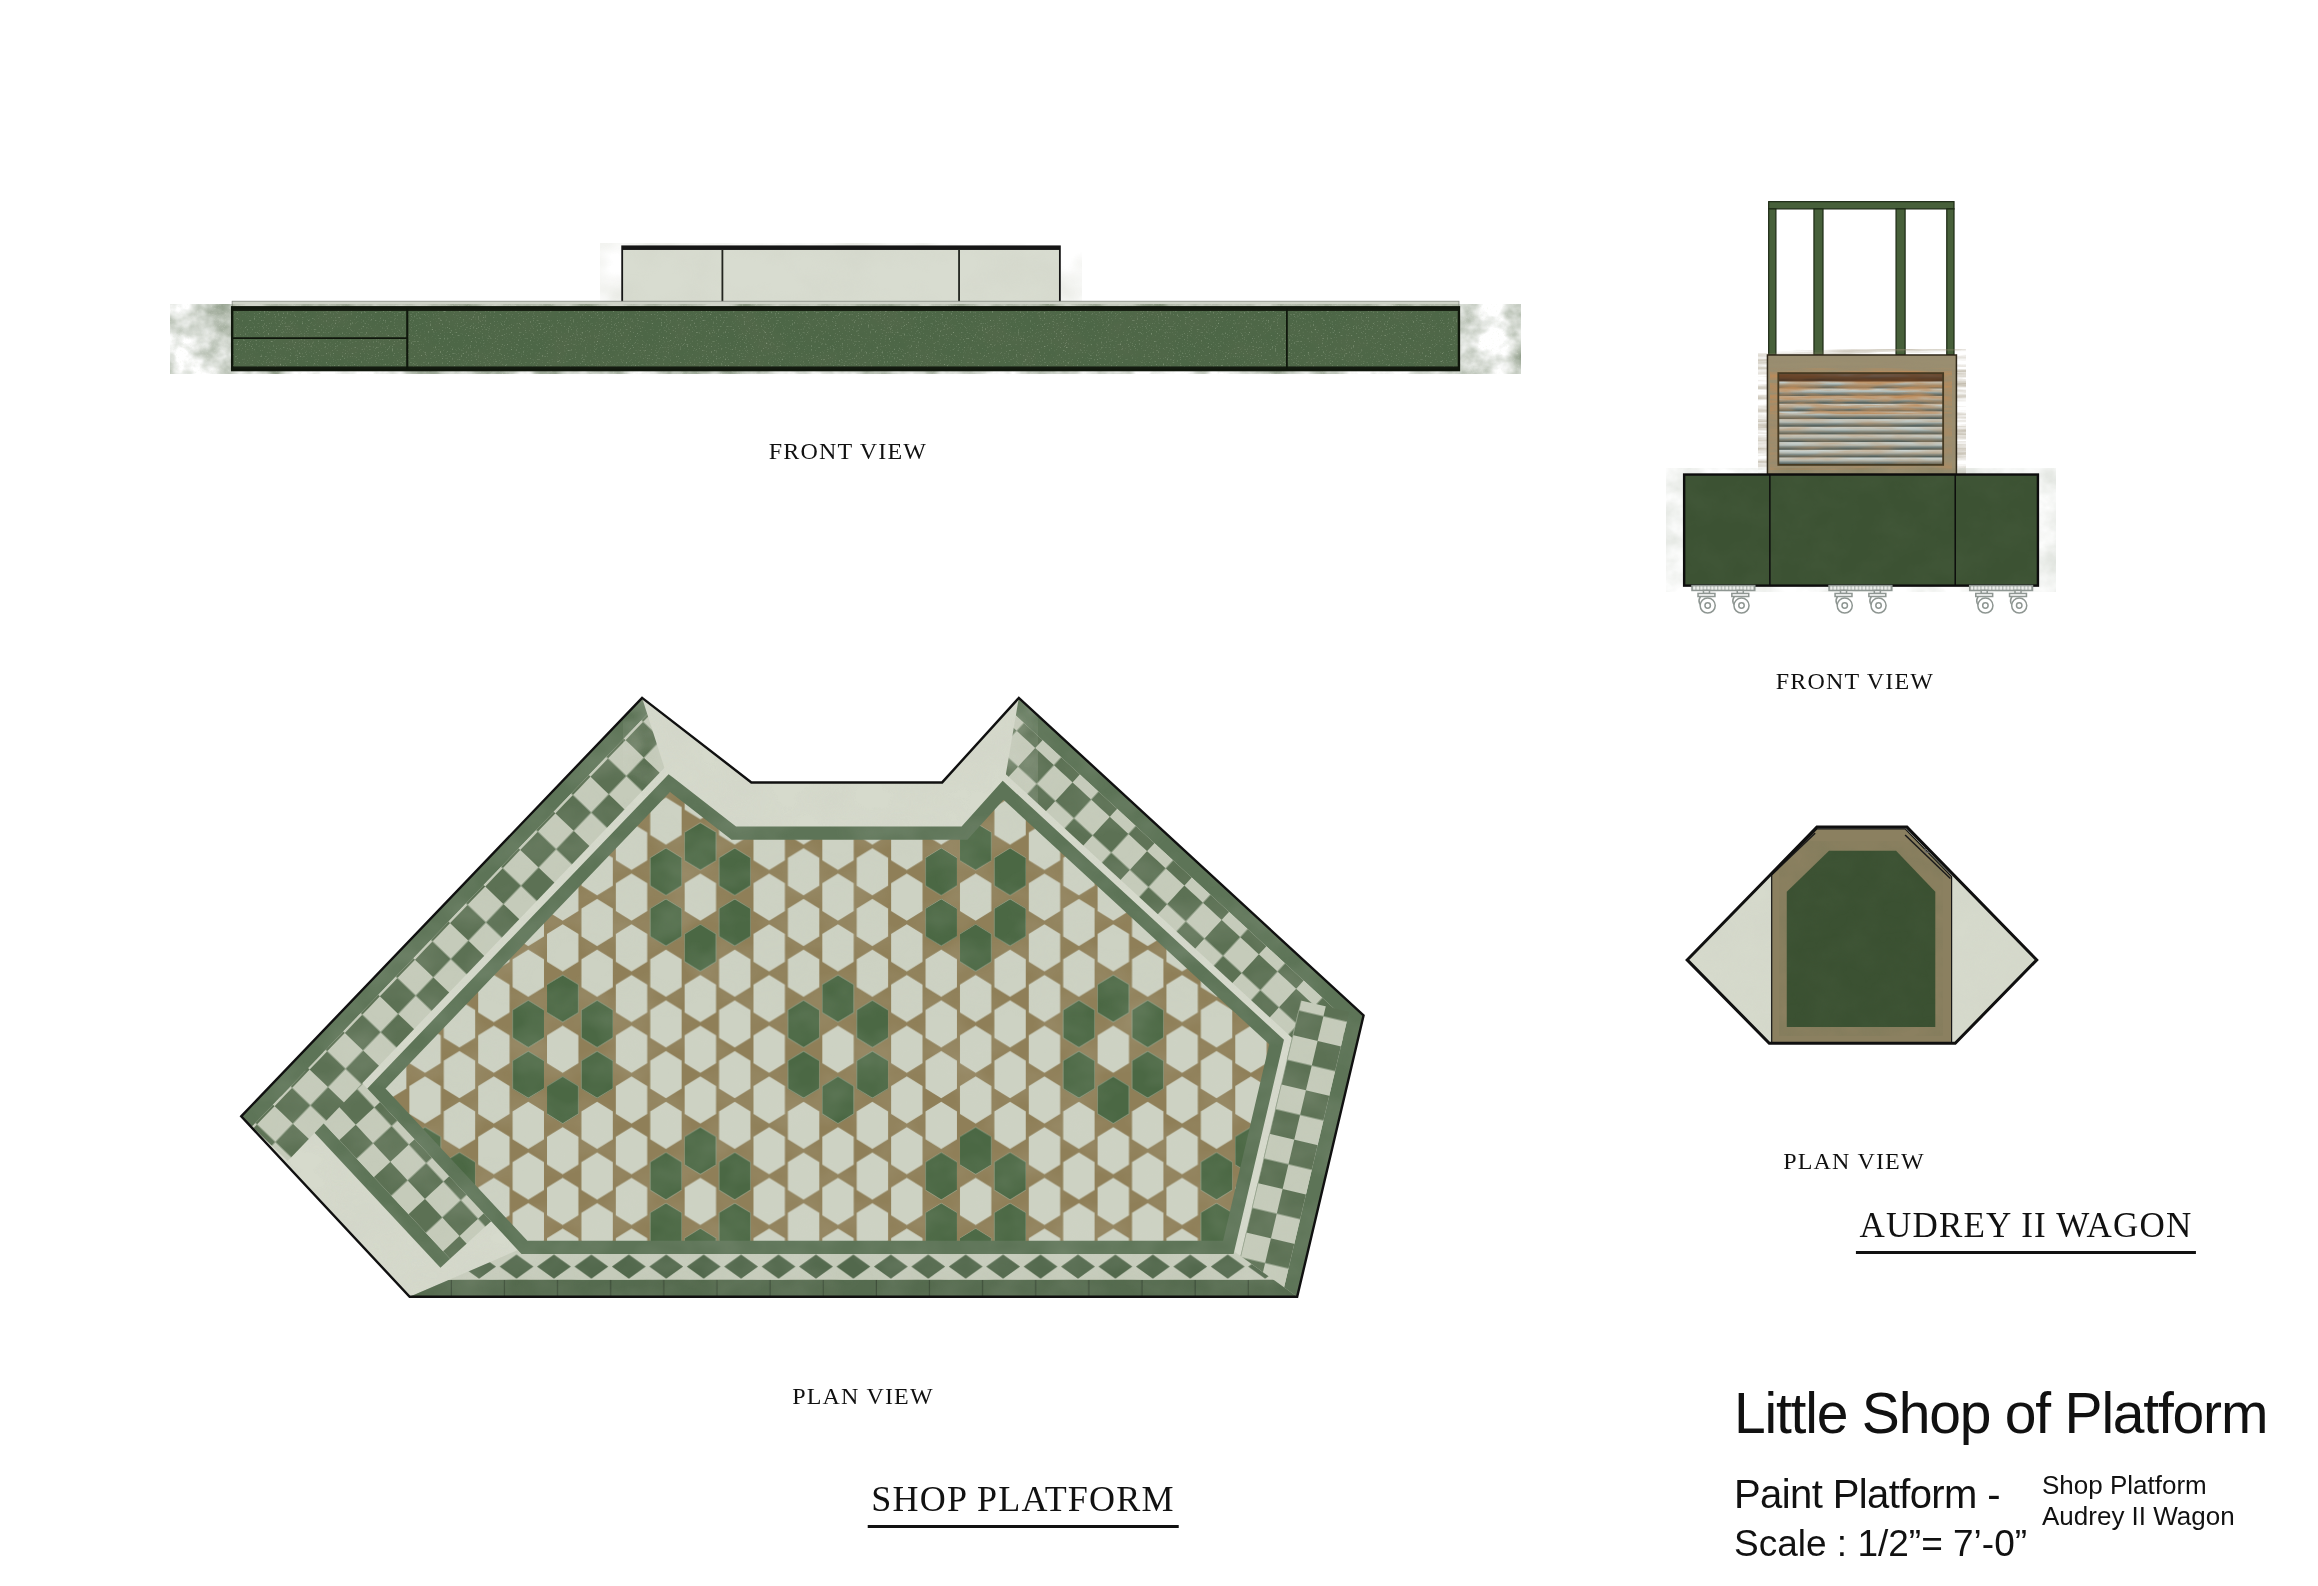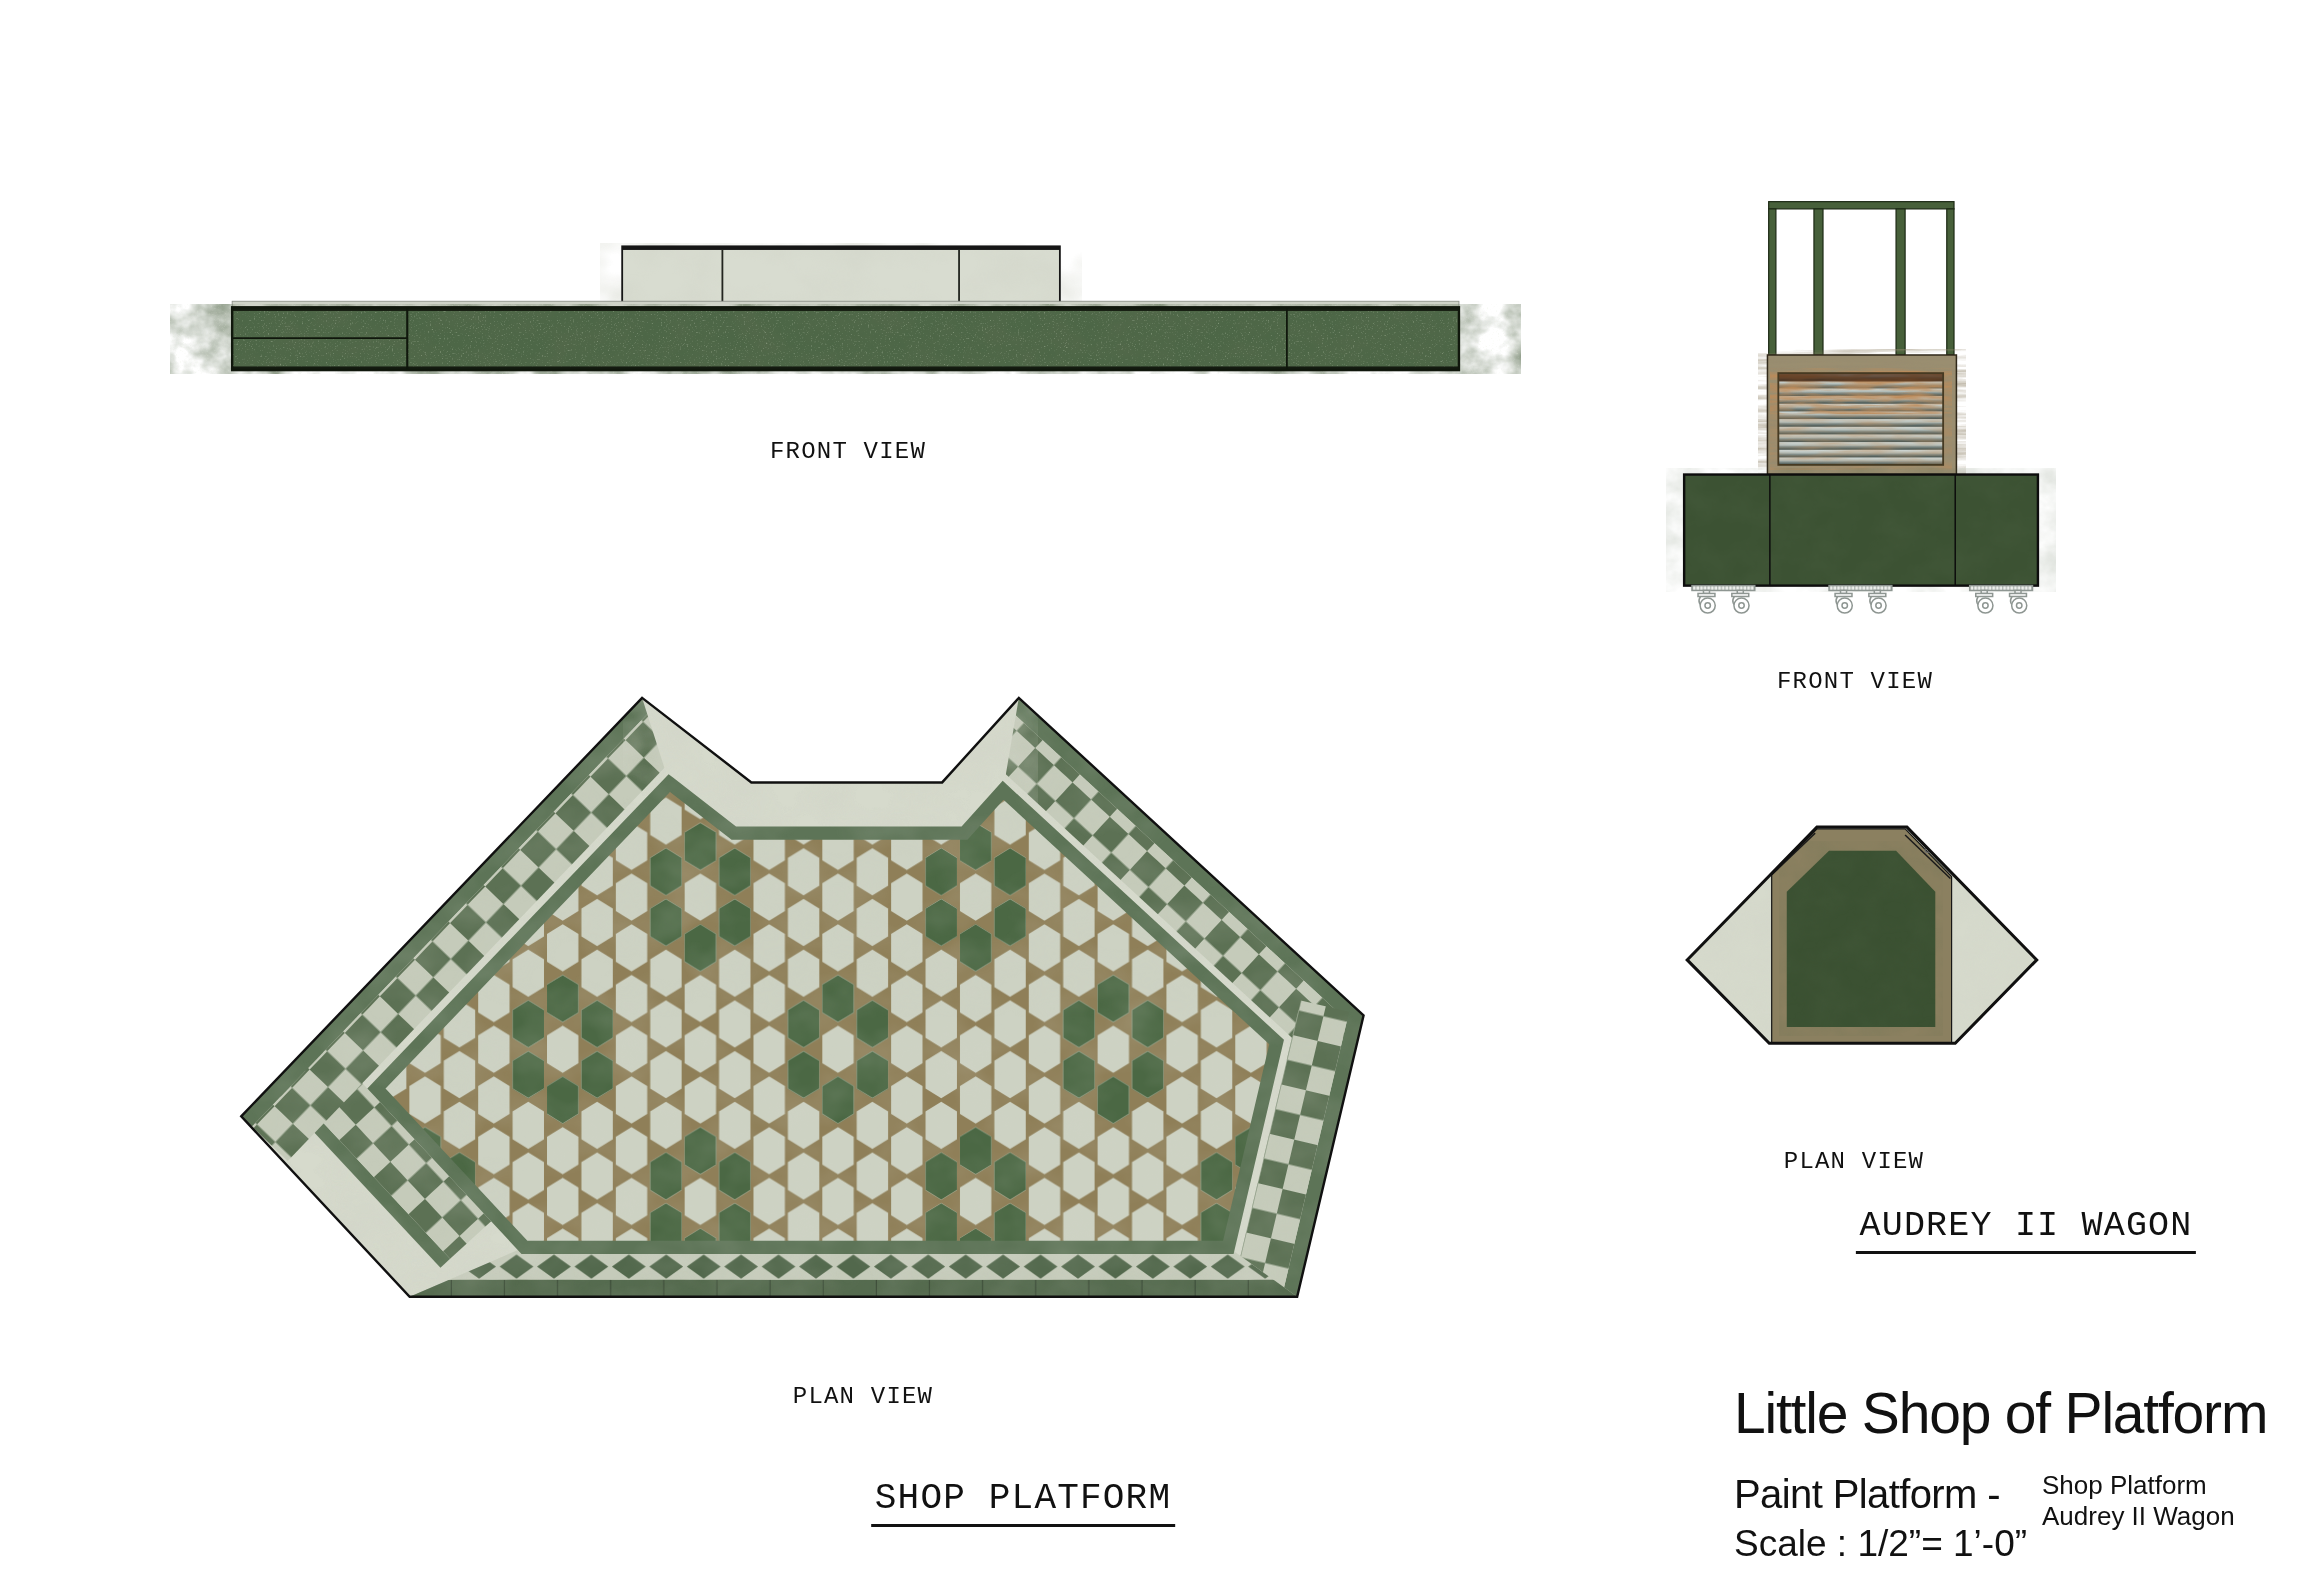--- a/index.html
+++ b/index.html
@@ -15,21 +15,21 @@
     --c-wagon_plan_green:#3b5132; --c-caster_gray:#8e9692;
   }
   html,body{margin:0;padding:0;}
   body{
     width:2319px;height:1586px;position:relative;background:#ffffff;
     font-family:"Liberation Sans",sans-serif;color:var(--c-ink);
     overflow:hidden;
   }
   #sheet-svg{position:absolute;left:0;top:0;}
   .lbl{
-    position:absolute;font-family:Liberation Mono, monospace;color:var(--c-ink);
+    position:absolute;font-family:Liberation Serif, serif;color:var(--c-ink);
     white-space:nowrap;transform:translateX(-50%);text-align:center;
   }
   .view-label{font-size:24px;letter-spacing:1.2px;}
   .view-title{font-size:36px;letter-spacing:1.2px;border-bottom:3px solid var(--c-ink);padding:0 3.6px 4.8px 3.6px;}
   .title-block-line{position:absolute;white-space:nowrap;font-family:"Liberation Sans",sans-serif;}
   #tb-show{left:1734px;top:1380px;font-size:57px;letter-spacing:-1.2px;}
   #tb-type{left:1734px;top:1472px;font-size:40px;letter-spacing:-0.6px;}
   #tb-sub{left:2042px;top:1470px;font-size:26px;line-height:1.18;}
   #tb-scale{left:1734px;top:1523px;font-size:37px;letter-spacing:0px;}
 </style>
@@ -297,15 +297,15 @@
 
 <div class="lbl view-title" style="left:2026px;top:1206px;font-size:35px;">AUDREY II WAGON</div>
 
 <div class="title-block">
   <div id="tb-show" class="title-block-line">Little Shop of Platform</div>
   <div id="tb-type" class="title-block-line">Paint Platform -</div>
   <div id="tb-sub" class="title-block-line">
     <div>Shop Platform</div>
     <div>Audrey II Wagon</div>
   </div>
-  <div id="tb-scale" class="title-block-line">Scale : 1/2”= 1’-0”</div>
+  <div id="tb-scale" class="title-block-line">Scale : 1/2”= 7’-0”</div>
 </div>
 
 
 </body></html>

